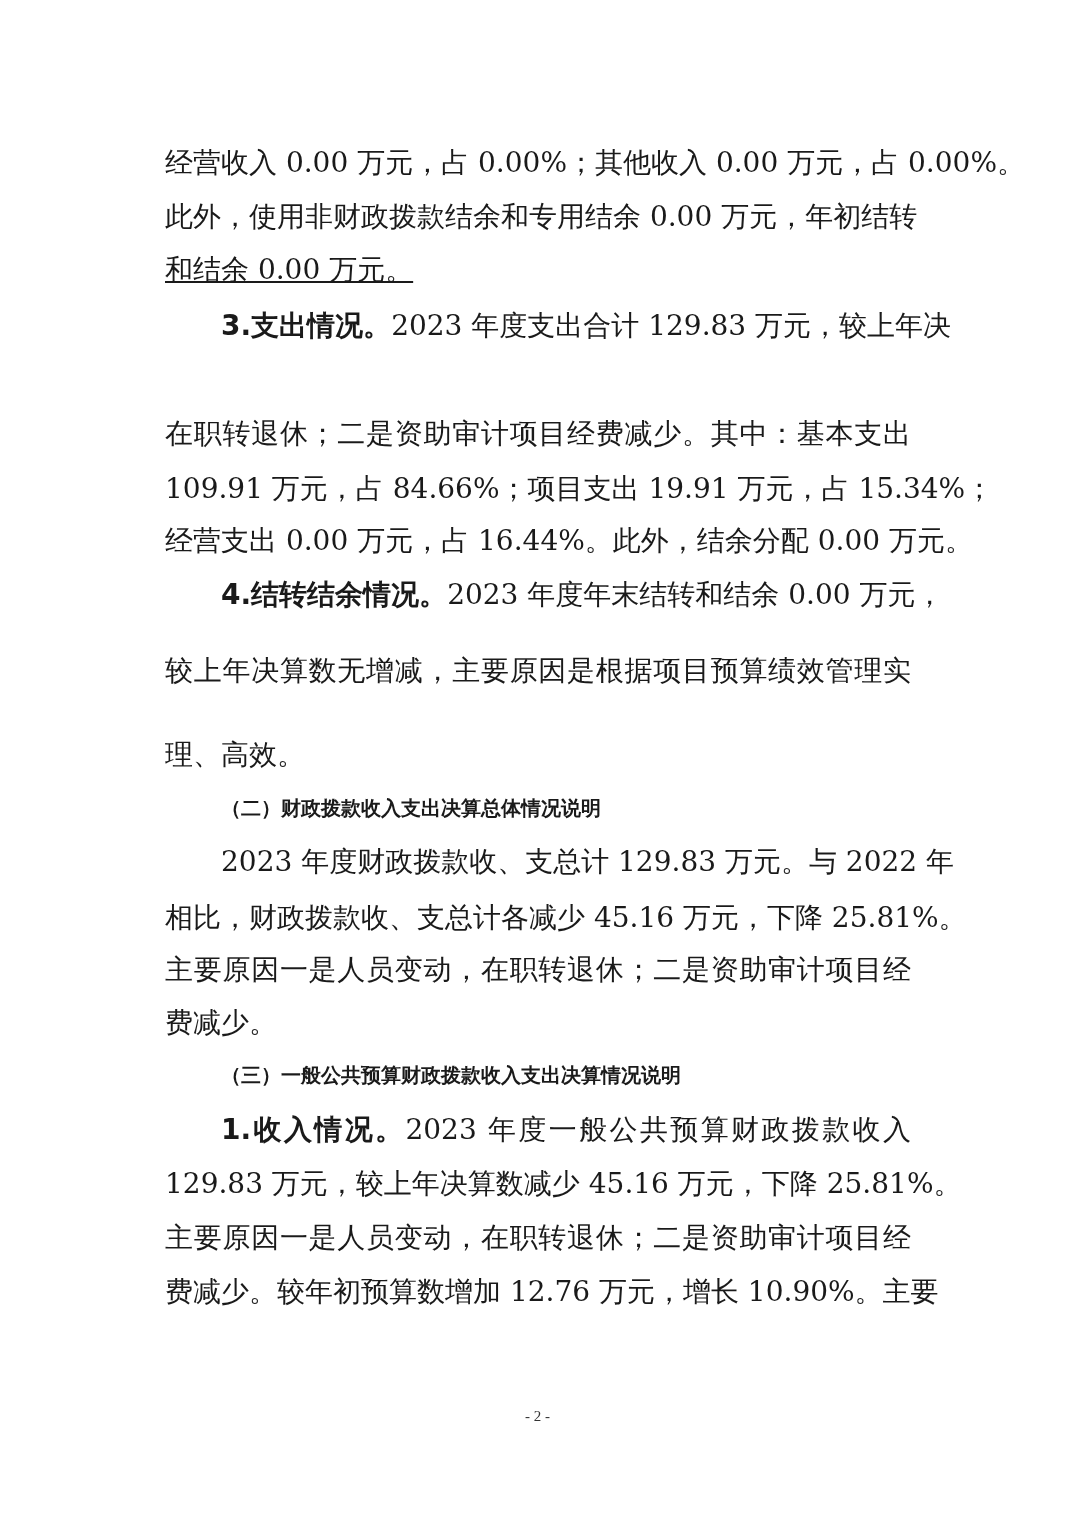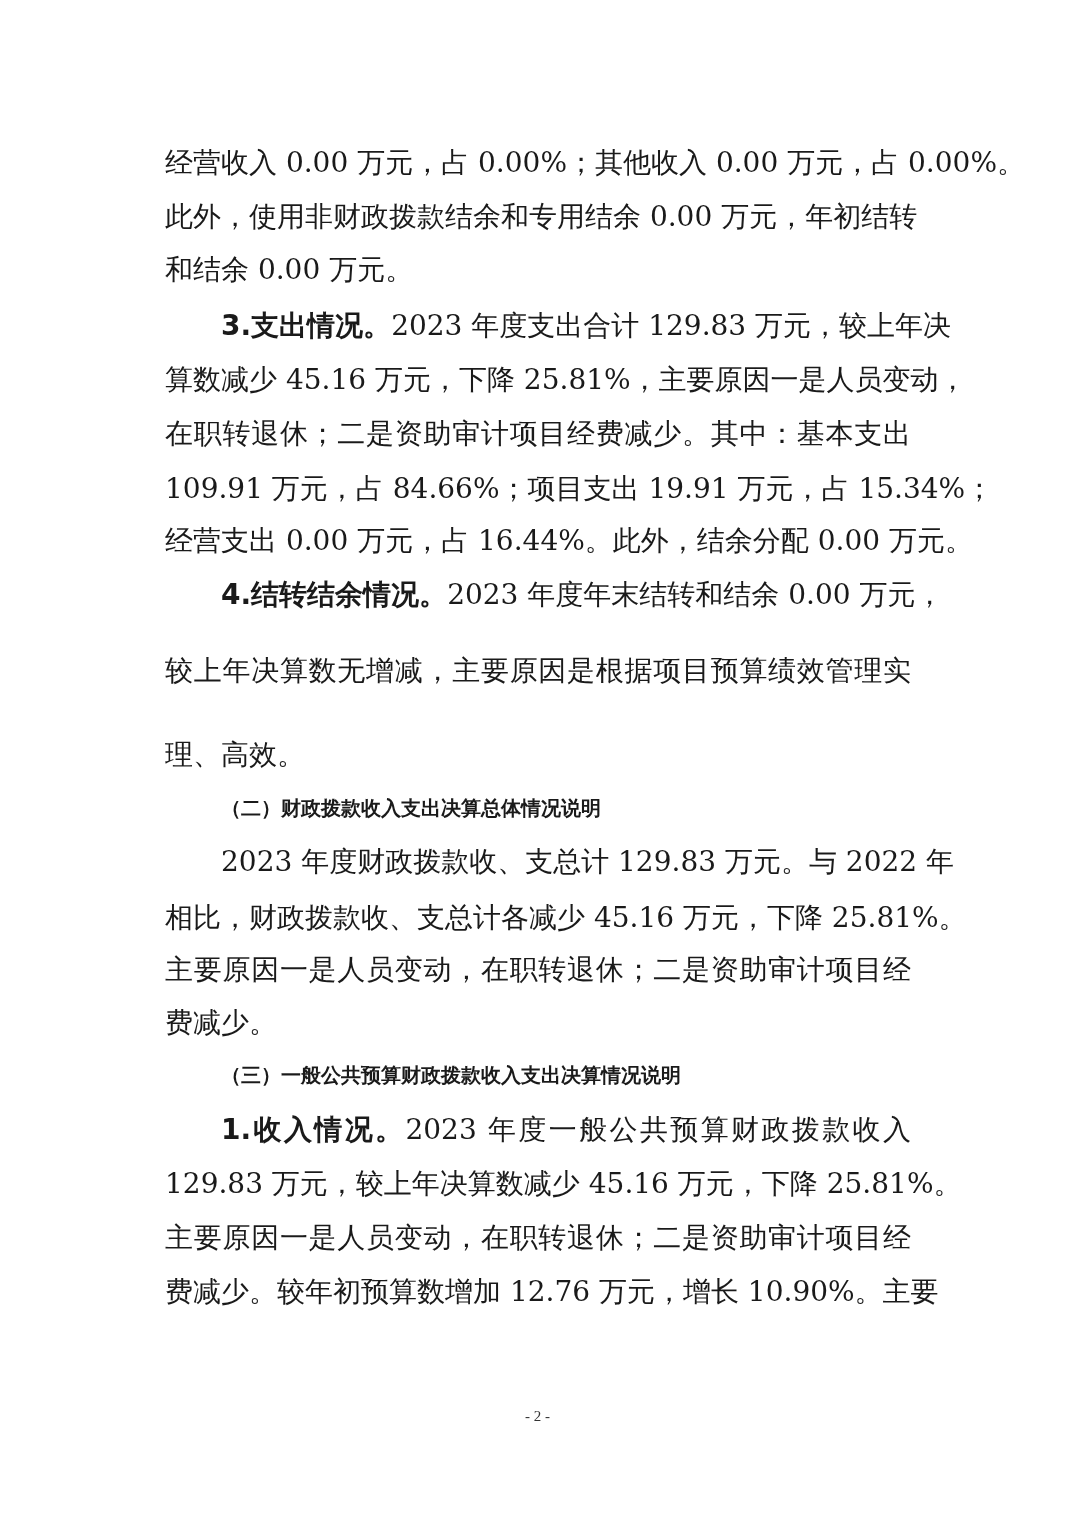--- a/index.html
+++ b/index.html
@@ -66,26 +66,25 @@
       font-family: "Liberation Serif", serif;
     }
   </style>
 </head>
 <body>
 
 <div class="page">
 
   <div class="line" style="top:143px;">经营收入 0.00 万元，占 0.00%；其他收入 0.00 万元，占 0.00%。</div>
   <div class="line" style="top:197px;">此外，使用非财政拨款结余和专用结余 0.00 万元，年初结转</div>
-  <div class="line last" style="top:250px;">和结余 0.00 万元。</div>
+  <div class="line last" style="top:250px;text-decoration:underline;">和结余 0.00 万元。</div>
 
   <div class="line indent" style="top:306px;">
     <span class="bold">3.支出情况。</span><span>2023 年度支出合计 129.83 万元，较上年决</span>
   </div>
-  <div class="line" style="top:360px;">算数减少 45.16 万元，下降 25.81%，主要原因一是人员变动，</div>
   <div class="line" style="top:414px;">在职转退休；二是资助审计项目经费减少。其中：基本支出</div>
   <div class="line" style="top:469px;">109.91 万元，占 84.66%；项目支出 19.91 万元，占 15.34%；</div>
   <div class="line" style="top:521px;">经营支出 0.00 万元，占 16.44%。此外，结余分配 0.00 万元。</div>
 
   <div class="line indent" style="top:575px;">
     <span class="bold">4.结转结余情况。</span><span>2023 年度年末结转和结余 0.00 万元，</span>
   </div>
   <div class="line" style="top:651px;">较上年决算数无增减，主要原因是根据项目预算绩效管理实</div>
   <div class="line last" style="top:735px;">理、高效。</div>
 

